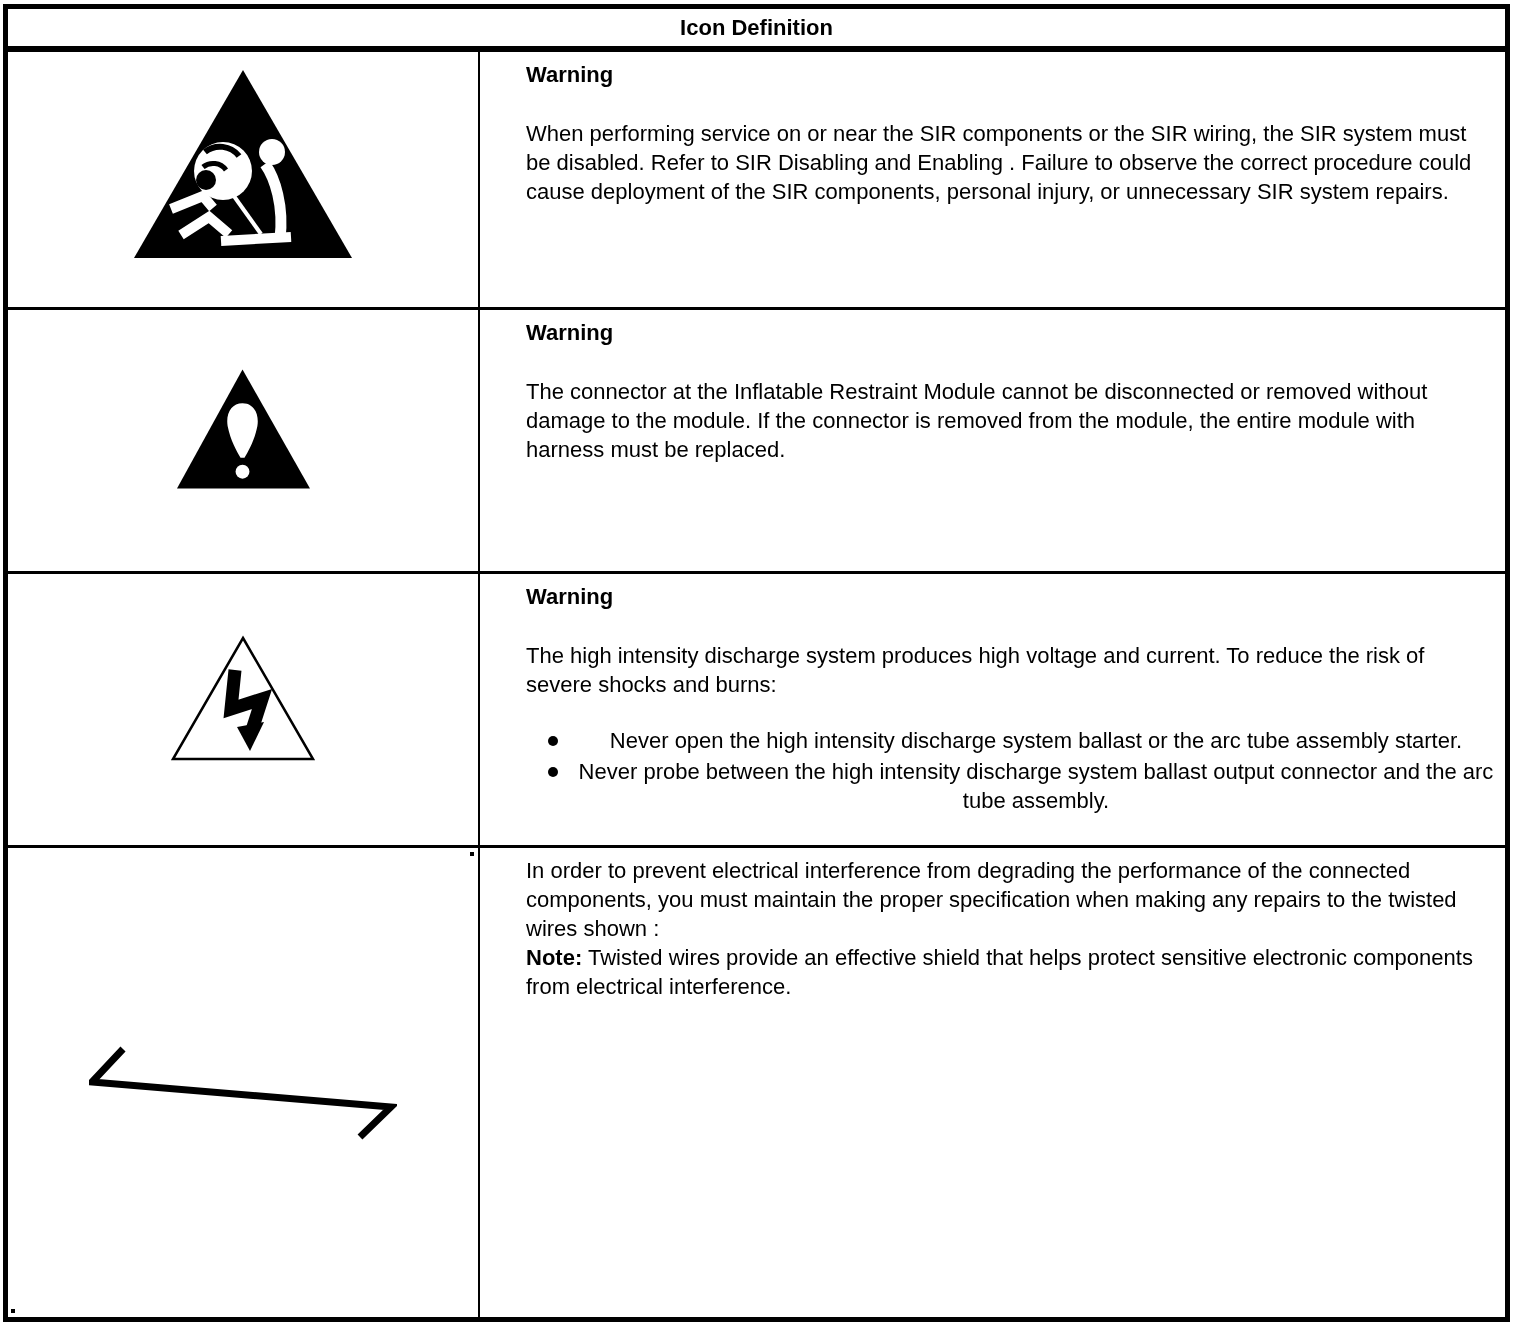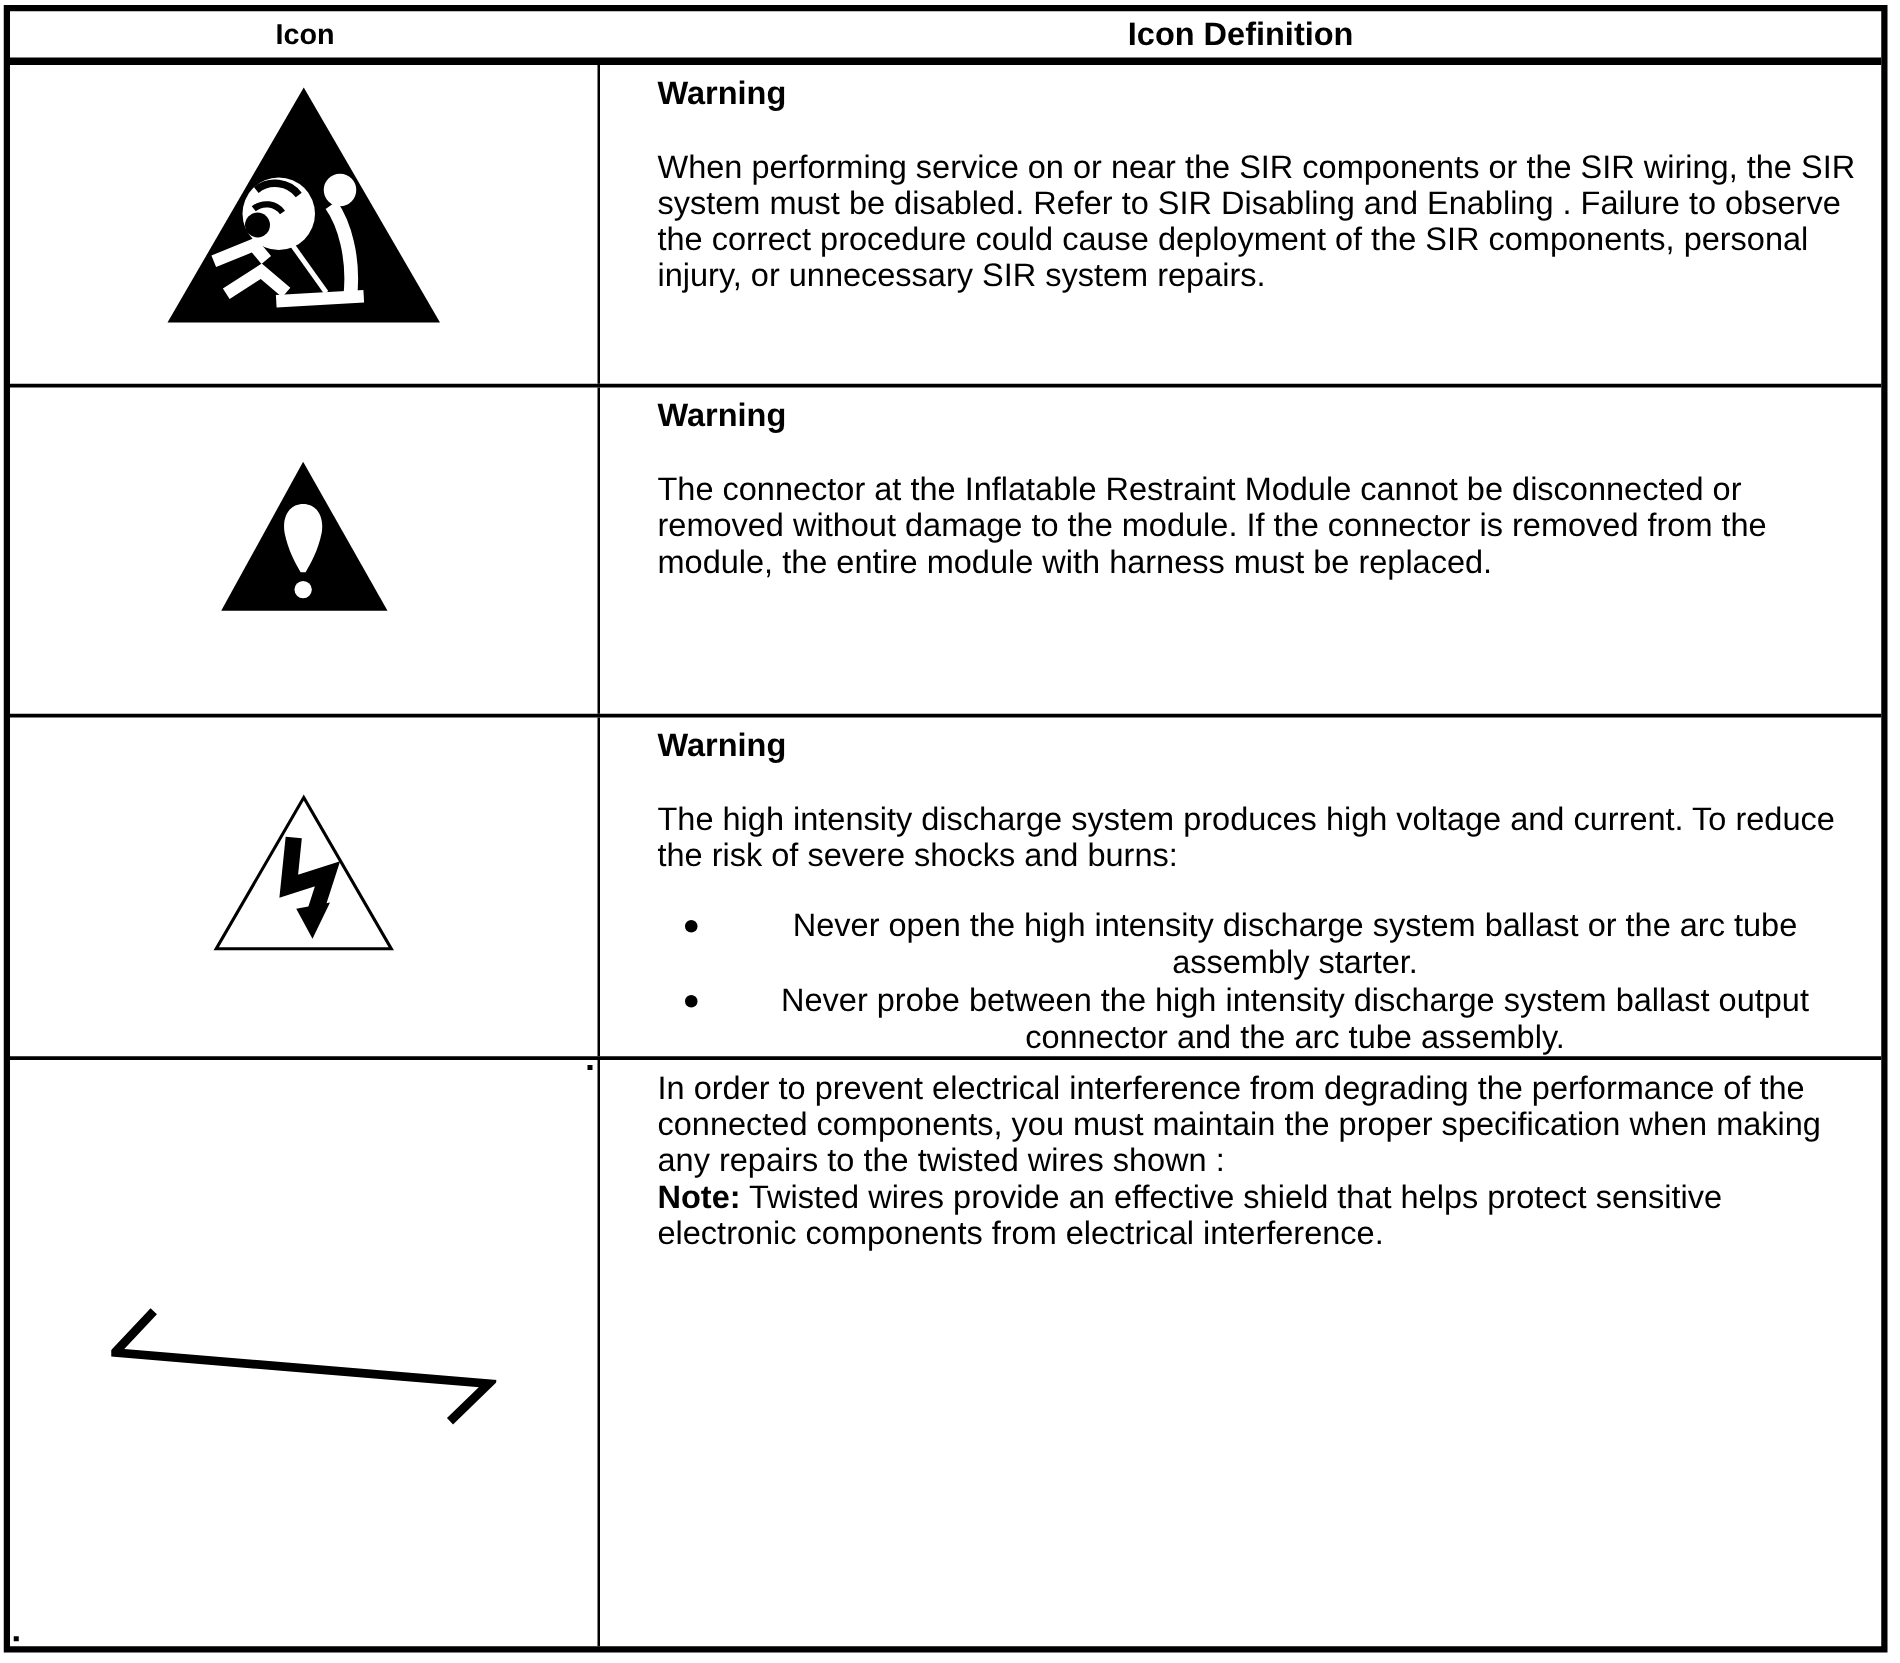--- a/index.html
+++ b/index.html
@@ -61,21 +61,21 @@
   .hdr-cell {
     display: flex;
     align-items: center;
     justify-content: center;
     font-weight: bold;
     font-size: 23px;
     border: none;
     padding: 0;
   }
   .def-col, .def-col p, .def-col li {
-    font-size: 26px;
+    font-size: 22px;
     line-height: 29px;
   }
   .warn-heading {
     font-weight: bold;
     font-size: 22px;
     margin: 0 0 30px 0;
   }
   .para { margin: 0; max-width: 1016px; }
   .note-label { font-weight: bold; }
   ul.bullets {
@@ -113,23 +113,20 @@
   .dot-a { left: 470px; top: 852px; }
   .dot-b { left: 11px; top: 1309px; }
 </style>
 </head>
 <body>
 
 <div class="page">
   <div class="doc-table">
 
     <div class="header-row">
-      <div class="icon-col hdr-cell">
-        <span>Icon</span>
-      </div>
       <div class="def-col hdr-cell">
         <span>Icon Definition</span>
       </div>
     </div>
 
     <div class="row row-1">
       <div class="icon-col">
         <svg class="nudge-up-16" width="220" height="192" viewBox="0 0 220 192" aria-hidden="true">
           <polygon points="110,2 219,190 1,190" fill="#000"></polygon>
           <ellipse cx="90" cy="103" rx="29" ry="29" fill="#fff"></ellipse>

